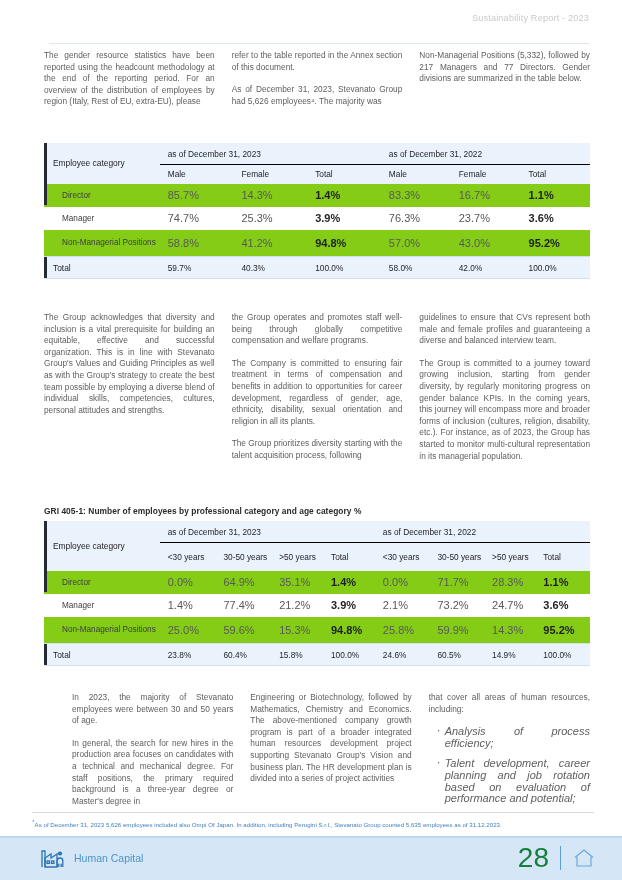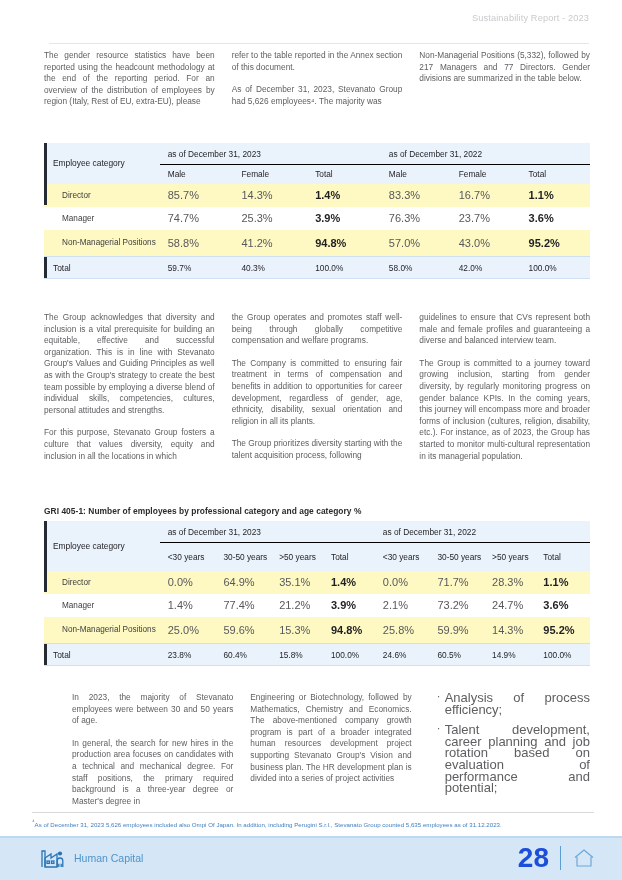--- a/index.html
+++ b/index.html
@@ -61,27 +61,28 @@
     line-height: 11.6px;
     text-align: justify;
     color: #5e5e61;
   }
   .col ul {
     margin: 0;
     padding: 0 0 0 9px;
     list-style: none;
   }
   .col ul li {
-    font-size: 13px;
+    font-size: 11px;
     line-height: 11.6px;
     text-align: justify;
     color: #5e5e61;
     position: relative;
     margin-bottom: 9px;
     padding-left: 7px;
+    font-style: italic;
   }
   .col ul li::before {
     content: "\00B7";
     position: absolute;
     left: -1px;
     top: -1px;
     font-size: 11px;
     color: #5e5e61;
   }
 
@@ -112,21 +113,21 @@
     background: #ffffff;
   }
   table.data-table td, table.data-table th {
     padding: 0;
     vertical-align: middle;
     font-weight: normal;
     text-align: left;
   }
   .row-head-top td   { background: #eaf2fb; height: 21px; }
   .row-head-sub td   { background: #eaf2fb; }
-  .row-data td       { background: #fef9c3; }
+  .row-data td       { background: #84cc16; }
   .row-data.alt td   { background: #ffffff; }
   .row-total td      { background: #eaf2fb; height: 21px; }
   .row-foot td       { background: #ffffff; height: 6px; }
 
   .cell-label {
     font-size: 8.2px;
     color: #3d3d40;
     padding-left: 18px !important;
   }
   .cell-head {
@@ -234,22 +235,22 @@
   }
   .footer-right {
     position: absolute;
     right: 26px;
     display: flex;
     align-items: center;
     gap: 11px;
   }
   .page-number {
     font-size: 28px;
-    color: #1d4ed8;
-    font-weight: bold;
+    color: #15803d;
+    font-weight: normal;
     line-height: 1;
   }
   .page-divider {
     width: 1px;
     height: 24px;
     background: #5a9ed3;
   }
   .home-icon svg { display: block; }
   .sector-icon svg { display: block; }
 </style>
@@ -342,21 +343,20 @@
         <tr class="row-foot">
           <td colspan="7" style="border-top:1px solid #cfe0f2"></td>
         </tr>
       </tbody>
     </table>
   </div>
 
   <div class="cols" id="text-block-mid">
     <div class="col">
       <p>The Group acknowledges that diversity and inclusion is a vital prerequisite for building an equitable, effective and successful organization. This is in line with Stevanato Group's Values and Guiding Principles as well as with the Group's strategy to create the best team possible by employing a diverse blend of individual skills, competencies, cultures, personal attitudes and strengths.</p>
-      <p>For this purpose, Stevanato Group fosters a culture that values diversity, equity and inclusion in all the locations in which</p>
     </div>
     <div class="col">
       <p>the Group operates and promotes staff well-being through globally competitive compensation and welfare programs.</p>
       <p>The Company is committed to ensuring fair treatment in terms of compensation and benefits in addition to opportunities for career development, regardless of gender, age, ethnicity, disability, sexual orientation and religion in all its plants.</p>
       <p>The Group prioritizes diversity starting with the talent acquisition process, following</p>
     </div>
     <div class="col">
       <p>guidelines to ensure that CVs represent both male and female profiles and guaranteeing a diverse and balanced interview team.</p>
       <p>The Group is committed to a journey toward growing inclusion, starting from gender diversity, by regularly monitoring progress on gender balance KPIs. In the coming years, this journey will encompass more and broader forms of inclusion (cultures, religion, disability, etc.). For instance, as of 2023, the Group has started to monitor multi-cultural representation in its managerial population.</p>
     </div>
@@ -447,20 +447,21 @@
 
   <div class="cols" id="text-block-bot">
     <div class="col">
       <p>In 2023, the majority of Stevanato employees were between 30 and 50 years of age.</p>
       <p>In general, the search for new hires in the production area focuses on candidates with a technical and mechanical degree. For staff positions, the primary required background is a three-year degree or Master's degree in</p>
     </div>
     <div class="col">
       <p>Engineering or Biotechnology, followed by Mathematics, Chemistry and Economics. The above-mentioned company growth program is part of a broader integrated human resources development project supporting Stevanato Group's Vision and business plan. The HR development plan is divided into a series of project activities</p>
     </div>
     <div class="col">
+      <p>that cover all areas of human resources, including:</p>
       <ul>
         <li>Analysis of process efficiency;</li>
         <li>Talent development, career planning and job rotation based on evaluation of performance and potential;</li>
       </ul>
     </div>
   </div>
 
   <div id="footnote">
     <div class="footnote-rule"></div>
     <div class="footnote-text">

